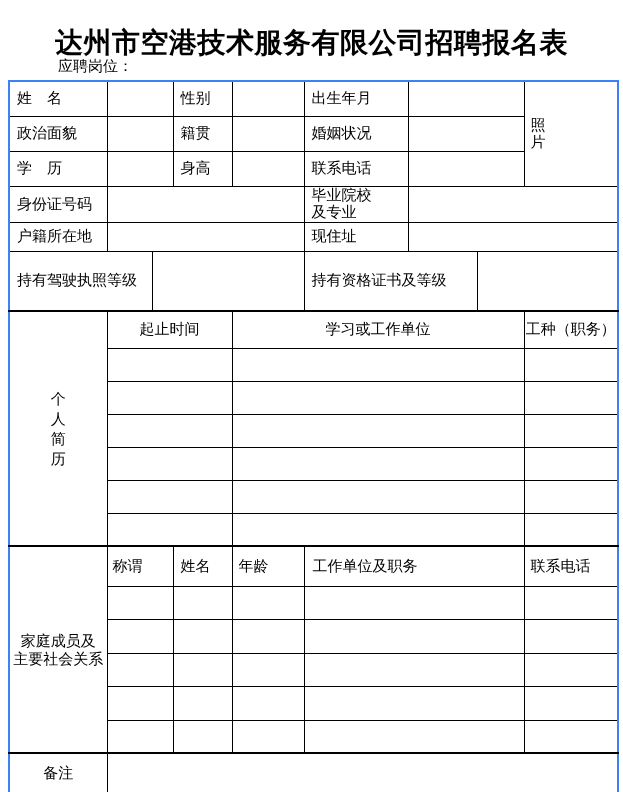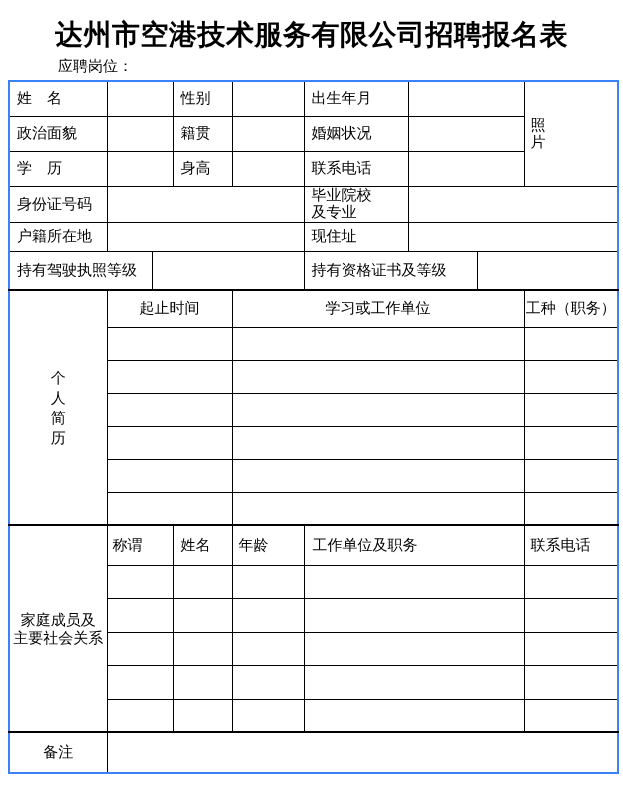--- a/index.html
+++ b/index.html
@@ -2,21 +2,21 @@
 <html><head>
 <meta charset="utf-8">
 <style>
   html,body{margin:0;padding:0;}
   body{
     width:623px;height:792px;background:#ffffff;color:#000;
     font-family:"Liberation Serif","DejaVu Serif",serif;
     position:relative;overflow:hidden;
   }
   .title{
-    margin:8px;padding-top:11px;text-align:center;
+    margin:16px;padding-top:11px;text-align:center;
     font-size:28px;font-weight:bold;line-height:31px;letter-spacing:0.5px;
   }
   .form-meta{
     position:absolute;top:57px;left:8px;width:609px;box-sizing:border-box;
     display:flex;justify-content:space-between;
     padding-left:50px;padding-right:45px;
     font-size:15px;line-height:19px;
   }
   .date-unit{display:inline-block;margin-left:27px;}
   table.form{
@@ -28,21 +28,21 @@
     border:1px solid #000;font-size:15px;line-height:17px;
     padding:0;vertical-align:middle;overflow:hidden;
   }
   td.lbl{text-align:left;padding-left:7px;}
   td.ctr{text-align:center;}
   td.pre{white-space:pre-line;}
   td.photo{text-align:left;padding-left:6px;line-height:17px;}
   td.vert{text-align:center;line-height:20px;}
   td.fam{line-height:18px;}
   tr.h35{height:35px;} tr.h36{height:36px;padding-left:28px;} tr.h29{height:29px;}
-  tr.h45{height:39px;} tr.h37{height:37px;} tr.h33{height:33px;}
+  tr.h45{height:60px;} tr.h37{height:37px;} tr.h33{height:33px;}
   tr.h34{height:34px;} tr.h40{height:40px;} tr.h51{height:41px;}
   tr.sect td{border-top:2px solid #000;}
 </style>
 </head>
 <body>
 
 <h1 class="title">达州市空港技术服务有限公司招聘报名表</h1>
 
 <div class="form-meta">
   <span>应聘岗位：</span>

